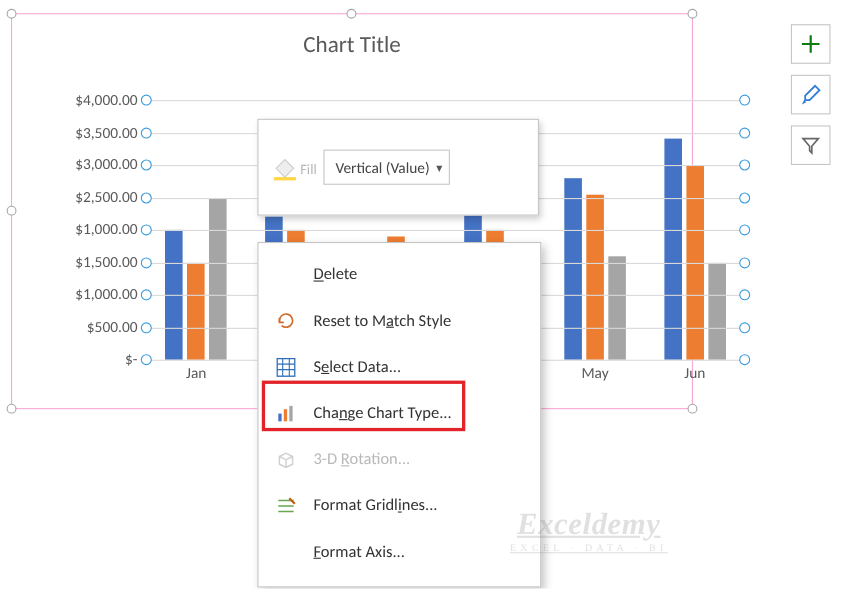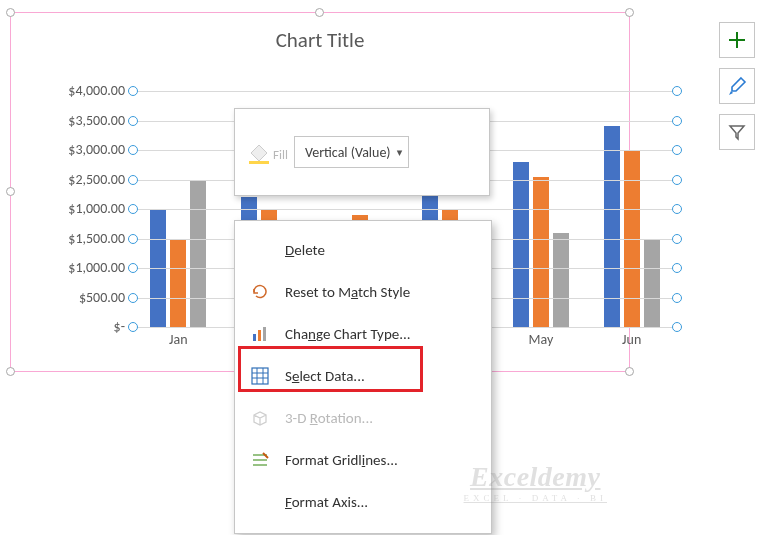--- a/index.html
+++ b/index.html
@@ -302,39 +302,39 @@
       <svg width="18" height="18">
           <path d="M3 9 A6 6 0 1 1 5 13" fill="none" stroke="#d06a2b" stroke-width="1.5"></path>
           <path d="M3 6 L3 10 L7 10" fill="none" stroke="#d06a2b" stroke-width="1.5"></path>
         </svg>
     </span>
     <span>Reset to M<span class="ul">a</span>tch Style</span>
   </div>
   <div class="ctx-item">
     <span class="ctx-icon">
       <svg width="18" height="18">
-          <rect x="2" y="9" width="3" height="7" fill="#4472c4"></rect>
-          <rect x="7" y="5" width="3" height="11" fill="#ed7d31"></rect>
-          <rect x="12" y="2" width="3" height="14" fill="#a5a5a5"></rect>
-        </svg>
-    </span>
-    <span>Cha<span class="ul">n</span>ge Chart Type...</span>
-  </div>
-  <div class="ctx-item">
-    <span class="ctx-icon">
-      <svg width="18" height="18">
           <rect x="1" y="1" width="16" height="16" fill="none" stroke="#2f6fb7" stroke-width="1.2"></rect>
           <line x1="1" y1="6" x2="17" y2="6" stroke="#2f6fb7"></line>
           <line x1="1" y1="11" x2="17" y2="11" stroke="#2f6fb7"></line>
           <line x1="6" y1="1" x2="6" y2="17" stroke="#2f6fb7"></line>
           <line x1="12" y1="1" x2="12" y2="17" stroke="#2f6fb7"></line>
         </svg>
     </span>
     <span>S<span class="ul">e</span>lect Data...</span>
   </div>
+  <div class="ctx-item">
+    <span class="ctx-icon">
+      <svg width="18" height="18">
+          <rect x="2" y="9" width="3" height="7" fill="#4472c4"></rect>
+          <rect x="7" y="5" width="3" height="11" fill="#ed7d31"></rect>
+          <rect x="12" y="2" width="3" height="14" fill="#a5a5a5"></rect>
+        </svg>
+    </span>
+    <span>Cha<span class="ul">n</span>ge Chart Type...</span>
+  </div>
   <div class="ctx-item disabled">
     <span class="ctx-icon">
       <svg width="18" height="18">
           <path d="M3 6 L9 3 L15 6 L15 13 L9 16 L3 13 Z M3 6 L9 9 L15 6 M9 9 L9 16" fill="none" stroke="#cfcfcf" stroke-width="1.3"></path>
         </svg>
     </span>
     <span>3-D <span class="ul">R</span>otation...</span>
   </div>
   <div class="ctx-item">
     <span class="ctx-icon">

